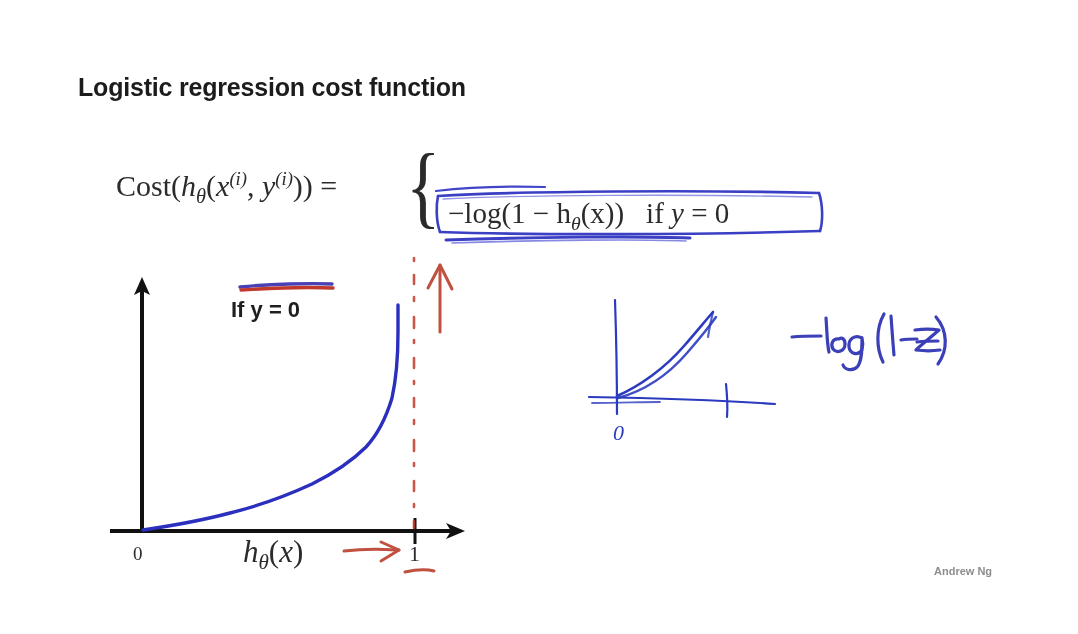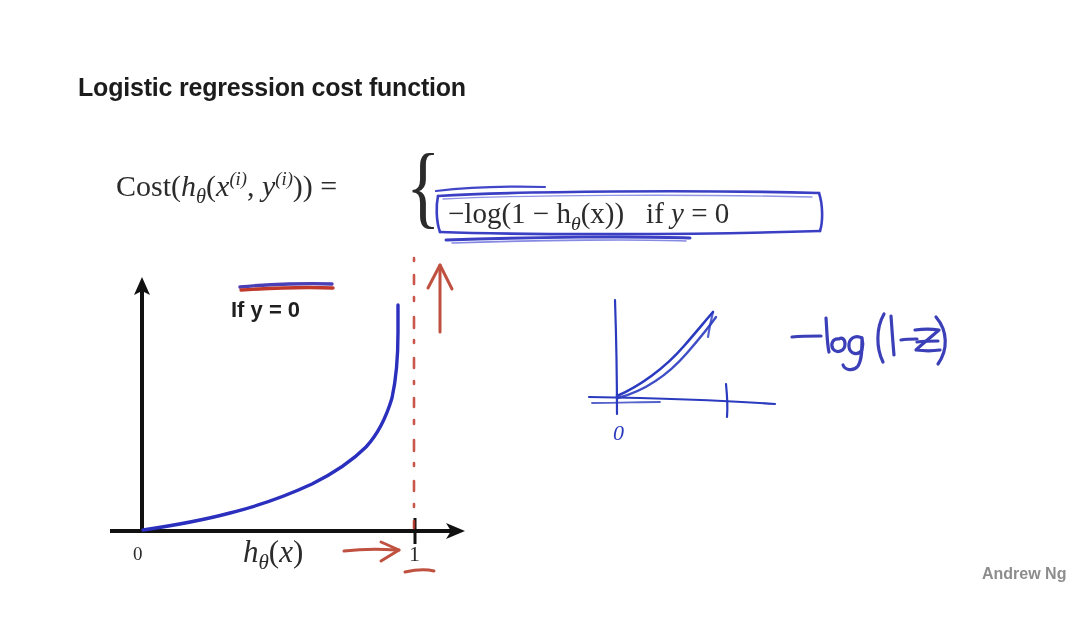--- a/index.html
+++ b/index.html
@@ -123,25 +123,24 @@
     font-family: "Liberation Serif", serif;
     font-size: 22px;
     font-style: italic;
     color: #2b3bbf;
   }
   #credit {
     position: absolute;
     left: 934px;
     top: 565px;
     font-family: "Liberation Sans", sans-serif;
-    font-size: 16px;
+    font-size: 11px;
     font-weight: bold;
     color: #8d8d8d;
     white-space: nowrap;
-    margin-left: 48px;
   }
   #watermark {
     position: absolute;
     left: 896px;
     top: 592px;
     font-family: "DejaVu Sans", sans-serif;
     font-size: 17px;
     color: #d2d2d2;
     white-space: nowrap;
   }

